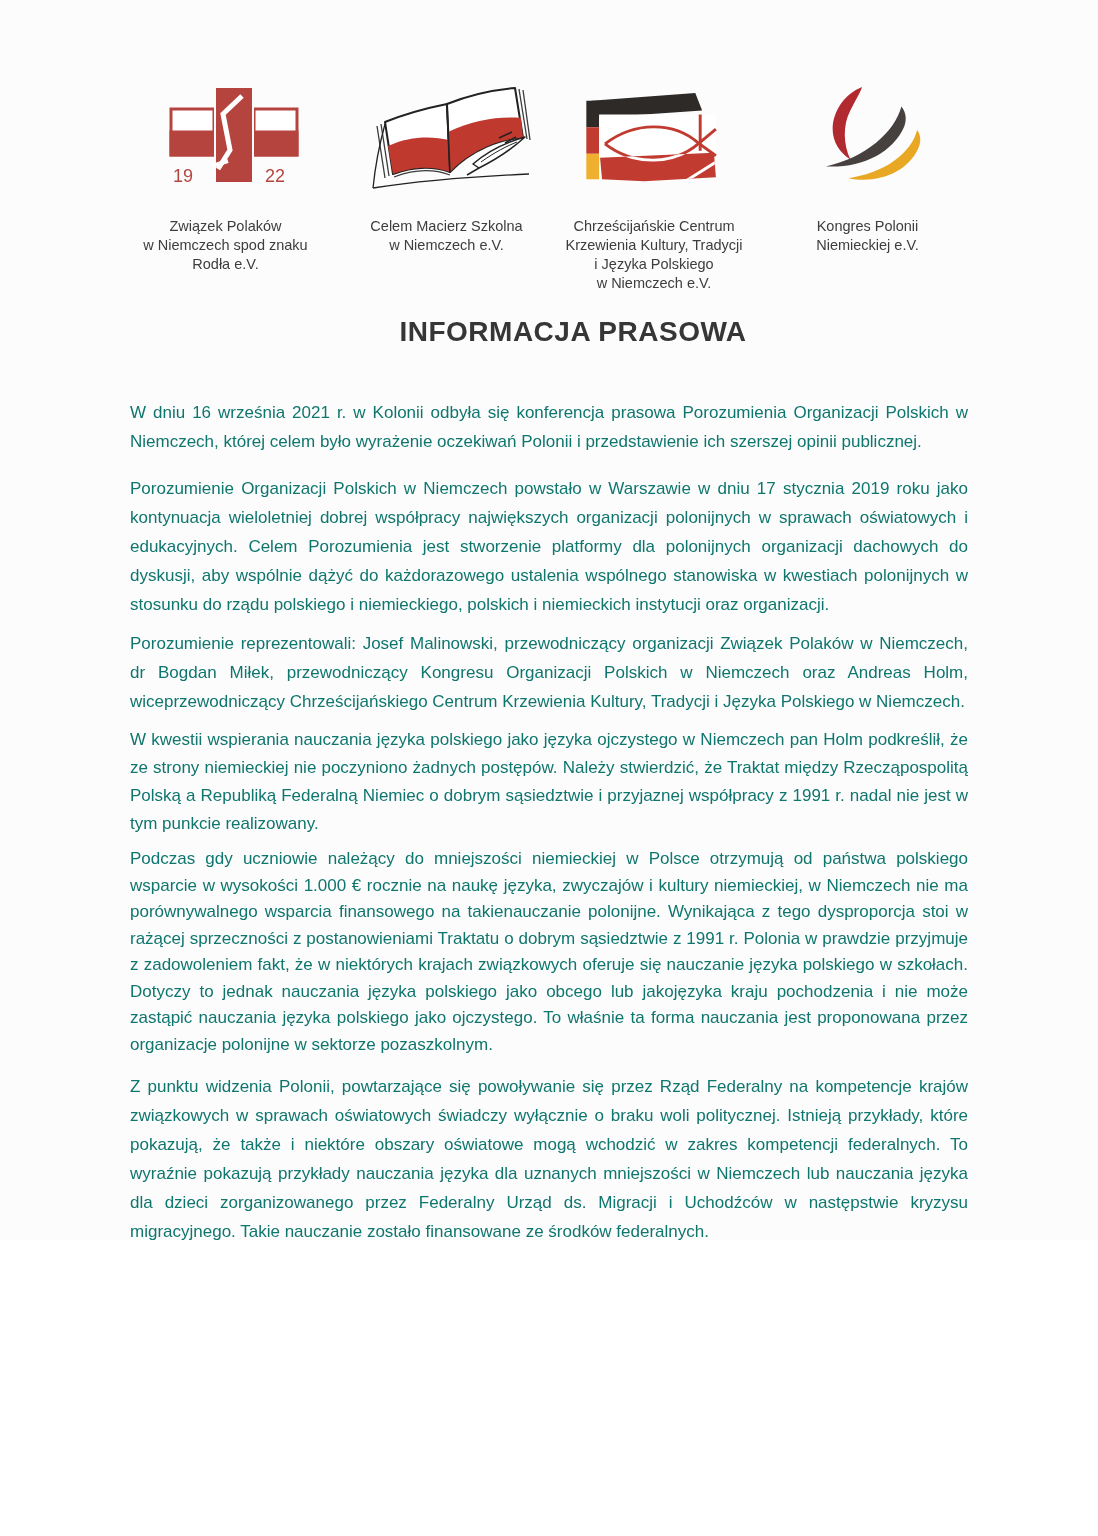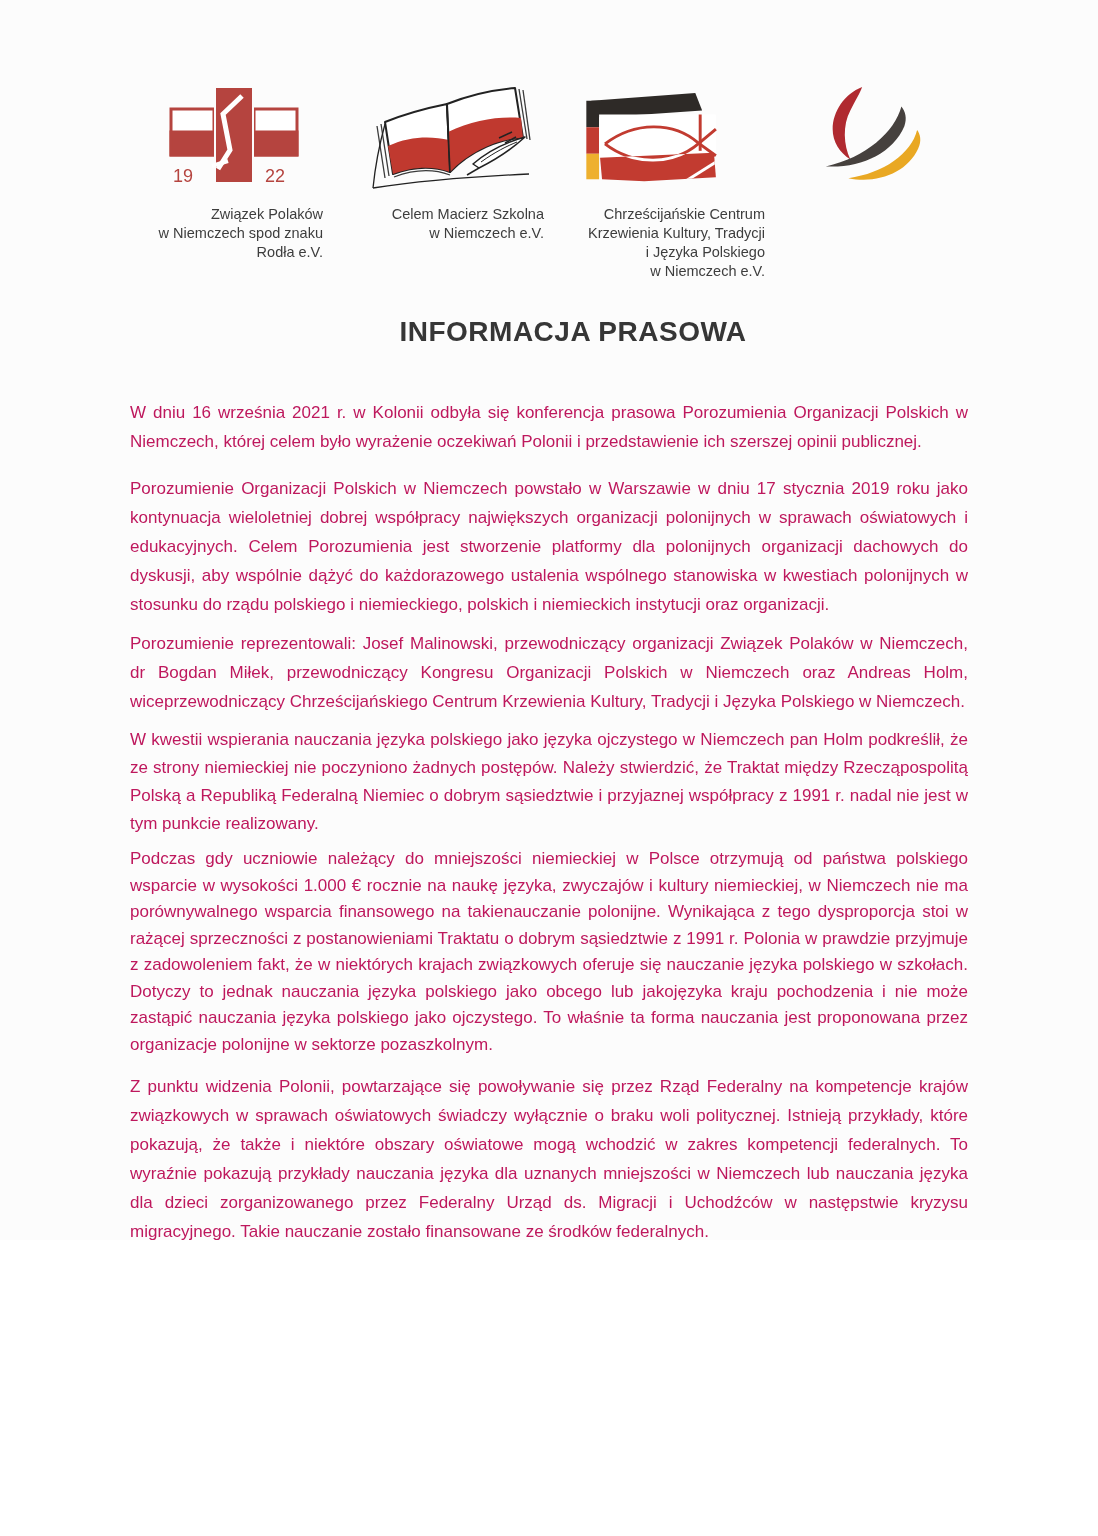--- a/index.html
+++ b/index.html
@@ -12,22 +12,22 @@
     background: #fcfcfc;
     font-family: "Liberation Sans", sans-serif;
     color: #3b3b3b;
     overflow: hidden;
   }
 
   
   .logo-img { position: absolute; }
   .logo-caption {
     position: absolute;
-    top: 205px;
-    text-align: right;
+    top: 217px;
+    text-align: center;
     font-size: 14.5px;
     line-height: 19px;
     color: #3d3d3d;
     white-space: pre-line;
   }
   .cap-1 { left: 128px; width: 195px; }
   .cap-2 { left: 349px; width: 195px; }
   .cap-3 { left: 543px; width: 222px; }
   .cap-4 { left: 770px; width: 195px; }
 
@@ -50,21 +50,21 @@
     position: absolute;
     left: 130px;
     top: 398px;
     width: 838px;
   }
   .body-text p {
     margin: 0;
     font-size: 17px;
     line-height: 29px;
     text-align: justify;
-    color: #be185d;
+    color: #0f766e;
   }
   .p1 { margin-bottom: 18px !important; }
   .p2 { margin-bottom: 10px !important; }
   .p3 { margin-bottom: 10px !important; }
   .p4 { margin-bottom: 8px  !important; line-height: 28px !important; }
   .p5 { margin-bottom: 14px !important; line-height: 26.5px !important; }
 
   
   .scan-artifact {
     position: absolute;
@@ -162,20 +162,22 @@
 w Niemczech e.V.</div>
 
   <svg class="logo-img" style="left:803px; top:80px;" width="132" height="110" viewBox="0 0 132 112">
 
     <path d="M59,7 C41,14 29,32 29,50 C29,63 36,74 47,81 C40,66 39,46 47,31 C52,21 57,13 59,7 Z" fill="#b02a30"></path>
 
     <path d="M99,27 C92,53 63,79 22,88 C57,90 90,75 102,47 C105,39 103,32 99,27 Z" fill="#46413e"></path>
 
     <path d="M115,51 C109,75 81,95 45,100 C75,106 105,94 116,70 C120,62 118,55 115,51 Z" fill="#e9a823"></path>
   </svg>
+  <div class="logo-caption cap-4">Kongres Polonii
+Niemieckiej e.V.</div>
 
   <div class="title">INFORMACJA PRASOWA</div>
 
   <div class="body-text">
     <p class="p1">W dniu 16 września 2021 r. w Kolonii odbyła się konferencja prasowa Porozumienia Organizacji Polskich w Niemczech, której celem było wyrażenie oczekiwań Polonii i przedstawienie ich szerszej opinii publicznej.</p>
     <p class="p2">Porozumienie Organizacji Polskich w Niemczech powstało w Warszawie w dniu 17 stycznia 2019 roku jako kontynuacja wieloletniej dobrej współpracy największych organizacji polonijnych w sprawach oświatowych i edukacyjnych. Celem Porozumienia jest stworzenie platformy dla polonijnych organizacji dachowych do dyskusji, aby wspólnie dążyć do każdorazowego ustalenia wspólnego stanowiska w kwestiach polonijnych w stosunku do rządu polskiego i niemieckiego, polskich i niemieckich instytucji oraz organizacji.</p>
     <p class="p3">Porozumienie reprezentowali: Josef Malinowski, przewodniczący organizacji Związek Polaków w Niemczech, dr Bogdan Miłek, przewodniczący Kongresu Organizacji Polskich w Niemczech oraz Andreas Holm, wiceprzewodniczący Chrześcijańskiego Centrum Krzewienia Kultury, Tradycji i Języka Polskiego w Niemczech.</p>
     <p class="p4">W kwestii wspierania nauczania języka polskiego jako języka ojczystego w Niemczech pan Holm podkreślił, że ze strony niemieckiej nie poczyniono żadnych postępów. Należy stwierdzić, że Traktat między Rzecząpospolitą Polską a Republiką Federalną Niemiec o dobrym sąsiedztwie i przyjaznej współpracy z 1991 r. nadal nie jest w tym punkcie realizowany.</p>
     <p class="p5">Podczas gdy uczniowie należący do mniejszości niemieckiej w Polsce otrzymują od państwa polskiego wsparcie w wysokości 1.000 € rocznie na naukę języka, zwyczajów i kultury niemieckiej, w Niemczech nie ma porównywalnego wsparcia finansowego na takienauczanie polonijne. Wynikająca z tego dysproporcja stoi w rażącej sprzeczności z postanowieniami Traktatu o dobrym sąsiedztwie z 1991 r. Polonia w prawdzie przyjmuje z zadowoleniem fakt, że w niektórych krajach związkowych oferuje się nauczanie języka polskiego w szkołach. Dotyczy to jednak nauczania języka polskiego jako obcego lub jakojęzyka kraju pochodzenia i nie może zastąpić nauczania języka polskiego jako ojczystego. To właśnie ta forma nauczania jest proponowana przez organizacje polonijne w sektorze pozaszkolnym.</p>
     <p class="p6">Z punktu widzenia Polonii, powtarzające się powoływanie się przez Rząd Federalny na kompetencje krajów związkowych w sprawach oświatowych świadczy wyłącznie o braku woli politycznej. Istnieją przykłady, które pokazują, że także i niektóre obszary oświatowe mogą wchodzić w zakres kompetencji federalnych. To wyraźnie pokazują przykłady nauczania języka dla uznanych mniejszości w Niemczech lub nauczania języka dla dzieci zorganizowanego przez Federalny Urząd ds. Migracji i Uchodźców w następstwie kryzysu migracyjnego. Takie nauczanie zostało finansowane ze środków federalnych.</p>

